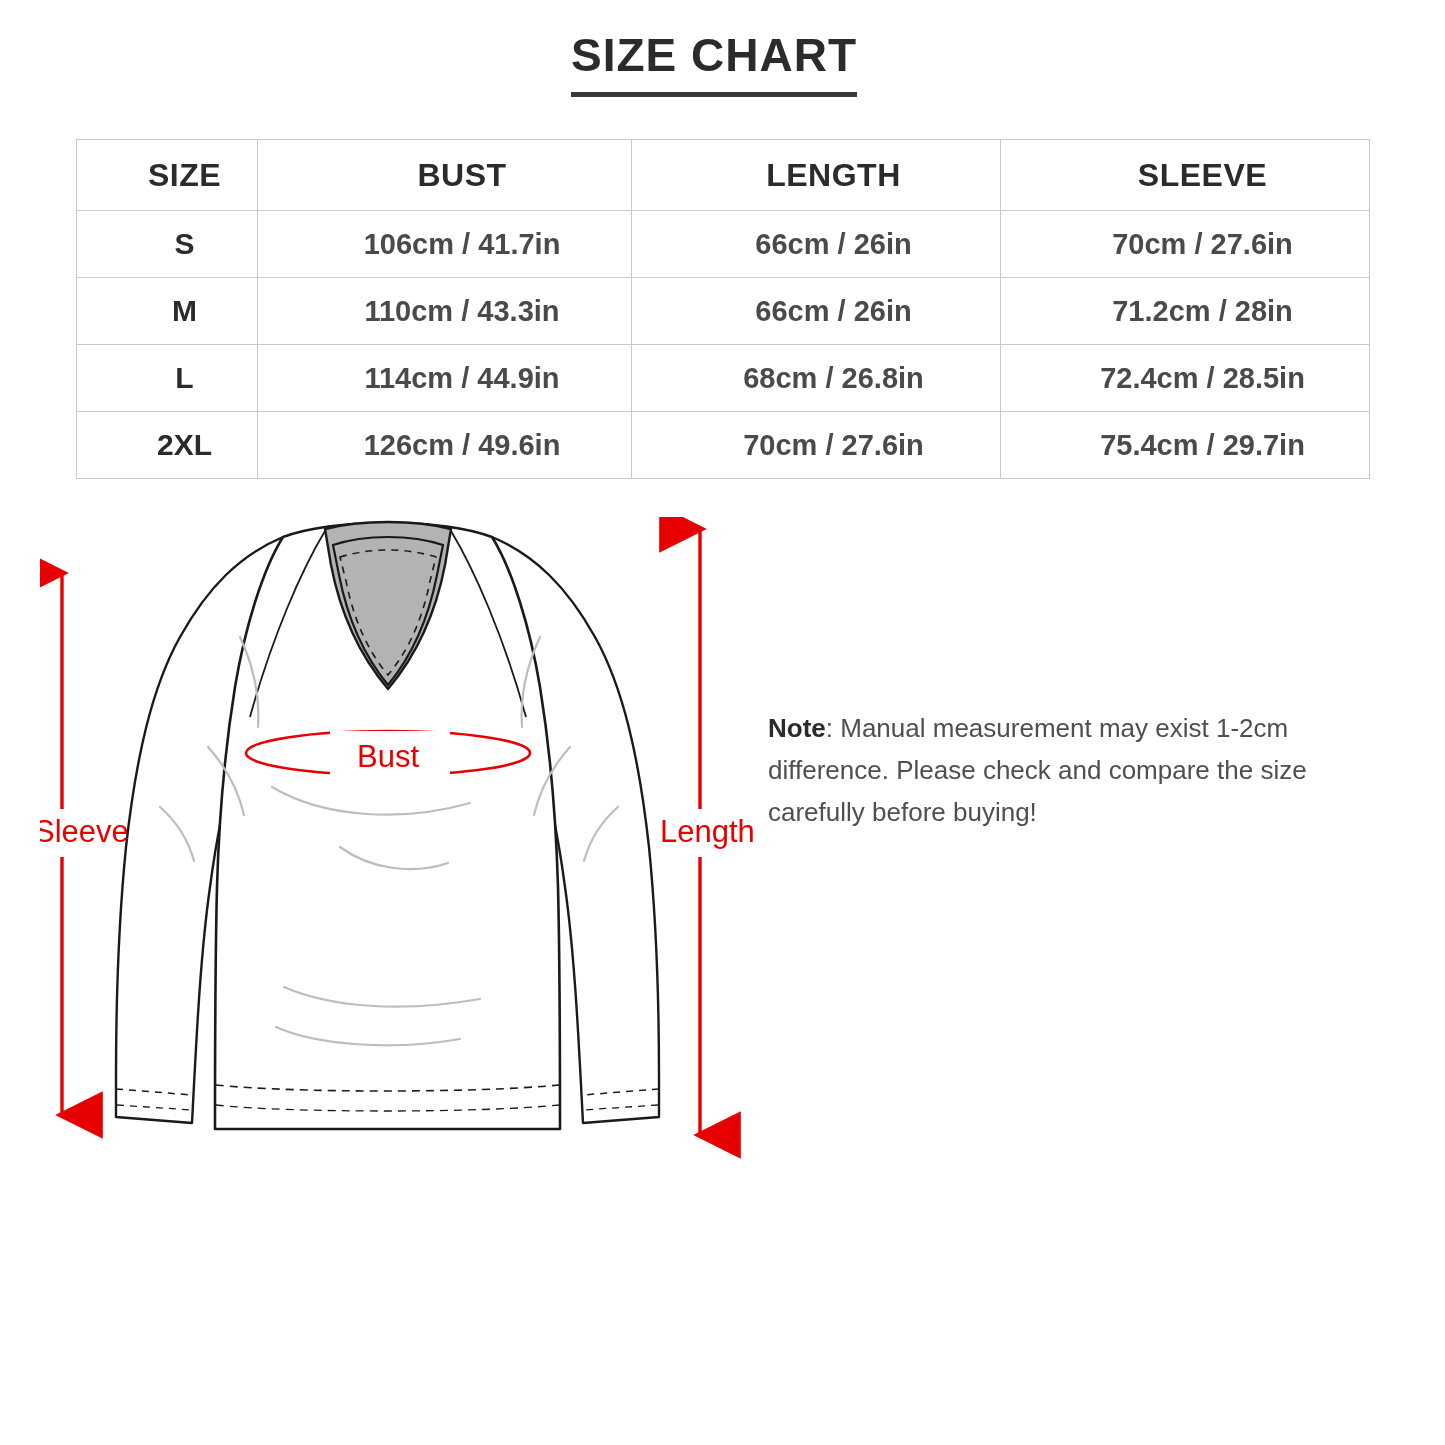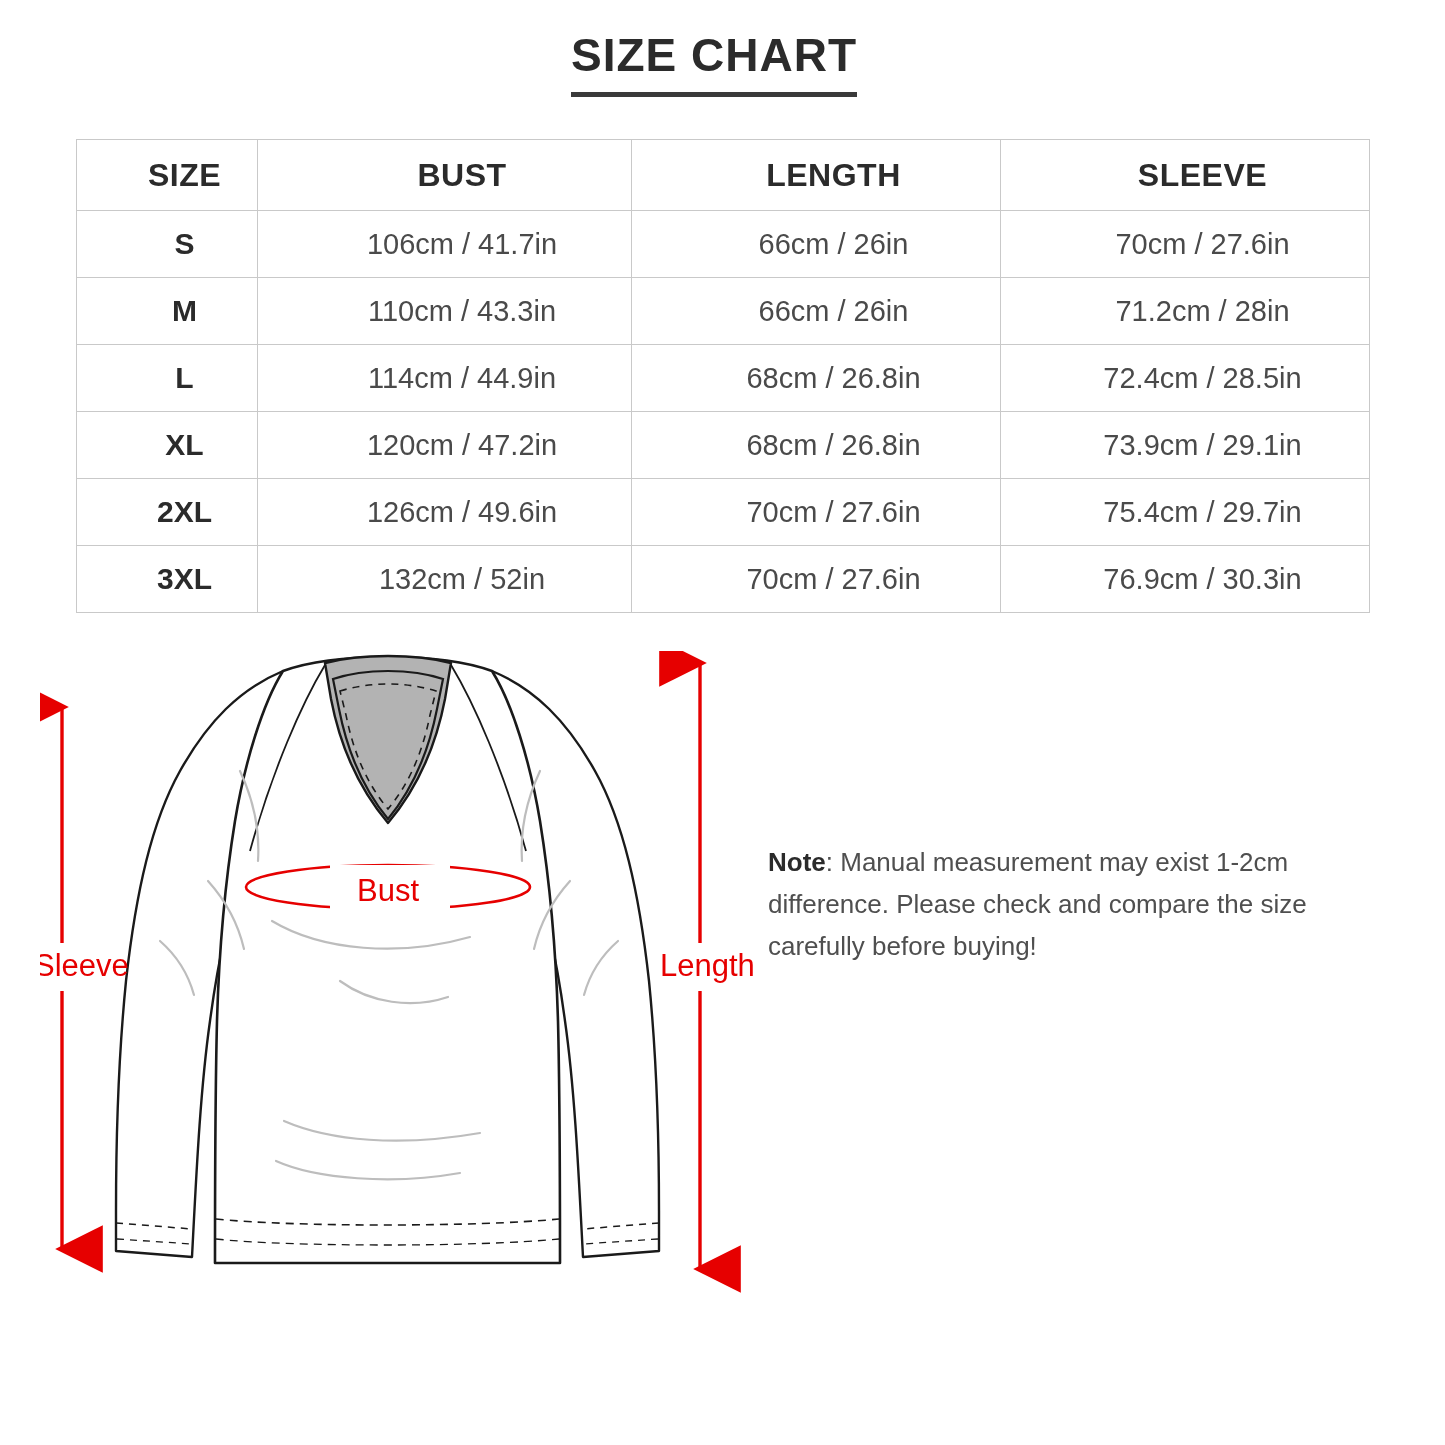--- a/index.html
+++ b/index.html
@@ -53,21 +53,21 @@
   table.size-table th {
     font-size: 32px;
     font-weight: bold;
     height: 68px;
     color: #2b2b2b;
     letter-spacing: 0.5px;
   }
   table.size-table td {
     font-size: 29px;
     height: 64px;
-    font-weight: normal;
+    font-weight: bold;
   }
   table.size-table td.size-cell {
     font-weight: bold;
     font-size: 30px;
     color: #2b2b2b;
   }
   col.c-size { width: 181px; }
   col.c-bust { width: 374px; }
   col.c-length { width: 369px; }
   col.c-sleeve { width: 369px; }
@@ -146,36 +146,24 @@
           <td>66cm / 26in</td>
           <td>71.2cm / 28in</td>
         </tr>
         <tr>
           <td class="size-cell">L</td>
           <td>114cm / 44.9in</td>
           <td>68cm / 26.8in</td>
           <td>72.4cm / 28.5in</td>
         </tr>
         <tr>
-          <td class="size-cell">XL</td>
-          <td>120cm / 47.2in</td>
-          <td>68cm / 26.8in</td>
-          <td>73.9cm / 29.1in</td>
-        </tr>
-        <tr>
           <td class="size-cell">2XL</td>
           <td>126cm / 49.6in</td>
           <td>70cm / 27.6in</td>
           <td>75.4cm / 29.7in</td>
-        </tr>
-        <tr>
-          <td class="size-cell">3XL</td>
-          <td>132cm / 52in</td>
-          <td>70cm / 27.6in</td>
-          <td>76.9cm / 30.3in</td>
         </tr>
       </tbody>
     </table>
   </div>
 
   <div class="lower">
 
     <div class="shirt-area">
       <svg class="shirt-svg" width="760" height="690" viewBox="0 0 760 690" xmlns="http://www.w3.org/2000/svg">
         <defs>

